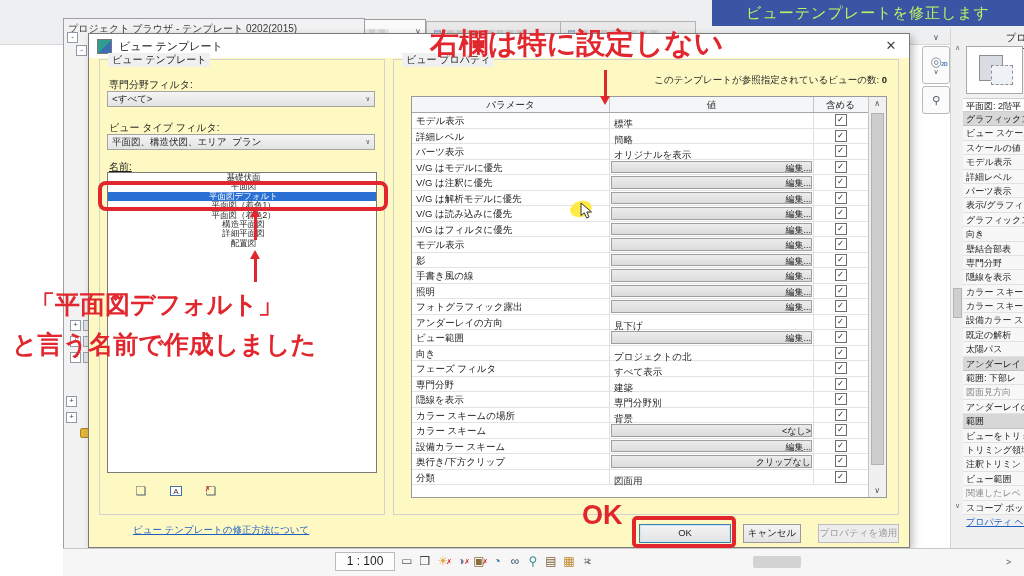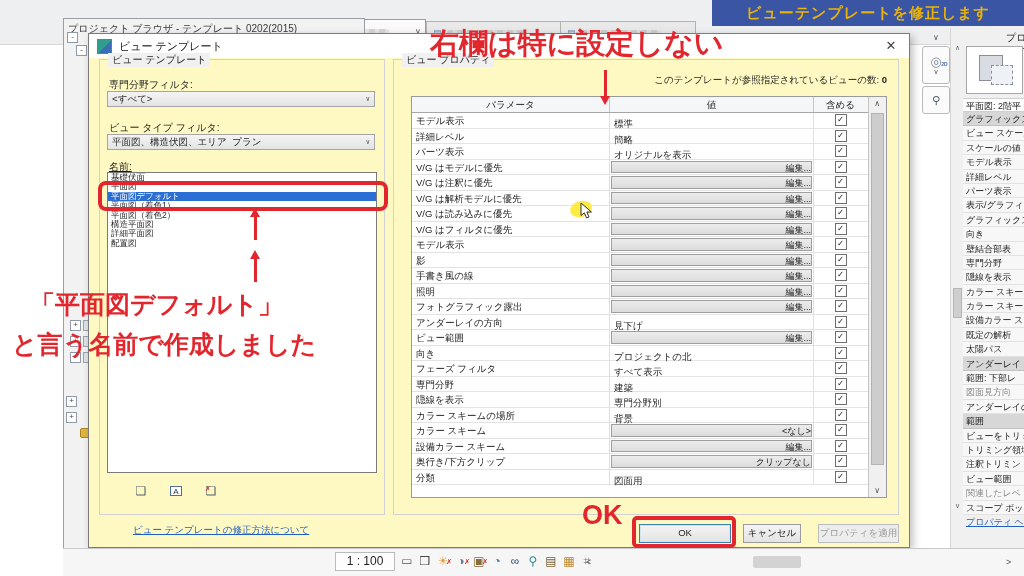--- a/index.html
+++ b/index.html
@@ -7,21 +7,21 @@
        font-family:"Liberation Sans","DejaVu Sans",sans-serif;background:#fff;color:#1e1e1e;}
   .abs{position:absolute;}
   
   .top-strip{left:0;top:0;width:1024px;height:44px;background:#edeff0;border-bottom:1px solid #d7d7d7;}
   .view-tab{top:21px;height:23px;background:#e9e9e9;border:1px solid #b3b3b3;border-bottom:none;display:flex;align-items:center;padding:0 6px;gap:5px;}
   .view-tab.active{top:19px;height:25px;background:#fafafa;border-color:#9d9d9d;}
   .tab-icon{font-size:9px;color:#6b87b5;line-height:9px;}
   .tab-blur{height:7px;width:80px;background:repeating-linear-gradient(90deg,#b9b9b9 0 6px,#d9d9d9 6px 10px);opacity:.55;border-radius:2px;}
   .tab-caret{font-size:8px;color:#555;}
   .banner{right:0;top:0;width:312px;height:26px;background:#3a55a4;display:flex;align-items:center;justify-content:center;}
-  .banner span{color:#eab308;font-size:15px;font-weight:700;letter-spacing:1px;}
+  .banner span{color:#bef264;font-size:15px;font-weight:400;letter-spacing:1px;}
   
   .pbrowser{left:63px;top:18px;width:300px;height:530px;background:#f2f2f2;border:1px solid #9aa0a6;}
   .pbrowser-title{left:68px;top:22px;font-size:10px;color:#3a3a3a;white-space:nowrap;}
   .tree-exp{width:9px;height:9px;border:1px solid #8f9aa6;background:#fff;font-size:8px;line-height:7px;text-align:center;color:#444;}
   .tree-doc{width:7px;height:9px;background:#dfe3e8;border:1px solid #9aa2ab;}
   .tree-amber{width:8px;height:8px;background:#e2b63c;border:1px solid #a88420;border-radius:2px;}
   
   .dialog{left:88px;top:33px;width:820px;height:513px;background:#fef9c3;border:1px solid #7b7b7b;box-shadow:3px 3px 8px rgba(0,0,0,.25);}
   .dlg-titlebar{left:0;top:0;width:820px;height:24px;background:#ffffff;display:flex;align-items:center;padding-left:8px;box-sizing:border-box;gap:7px;}
   .dlg-appicon{width:13px;height:13px;background:linear-gradient(135deg,#2f9e8f 0 50%,#3b6db5 50% 100%);border:1px solid #777;}
@@ -144,21 +144,21 @@
   <div class="abs dropdown" style="left:18px;top:57px;width:268px;height:16px;">
     <span>&lt;すべて&gt;</span>
     <span class="dd-caret">∨</span>
   </div>
   <div class="abs flabel" style="left:20px;top:87px;">ビュー タイプ フィルタ:</div>
   <div class="abs dropdown" style="left:18px;top:100px;width:268px;height:16px;">
     <span>平面図、構造伏図、エリア プラン</span>
     <span class="dd-caret">∨</span>
   </div>
   <div class="abs flabel" style="left:20px;top:126px;text-decoration:underline;">名前:</div>
-  <div class="abs listbox" style="left:18px;top:138px;width:268px;height:299px;" id="vt-list">
+  <div class="abs listbox" style="left:18px;top:138px;width:268px;height:299px;text-align:center;" id="vt-list">
       <div class="list-item">基礎伏面</div>
       <div class="list-item">平面図</div>
       <div class="list-item sel">平面図デフォルト</div>
       <div class="list-item">平面図（着色1）</div>
       <div class="list-item">平面図（着色2）</div>
       <div class="list-item">構造平面図</div>
       <div class="list-item">詳細平面図</div>
       <div class="list-item">配置図</div>
     </div>
   <div class="abs" style="left:45px;top:450px;display:flex;gap:21px;">

